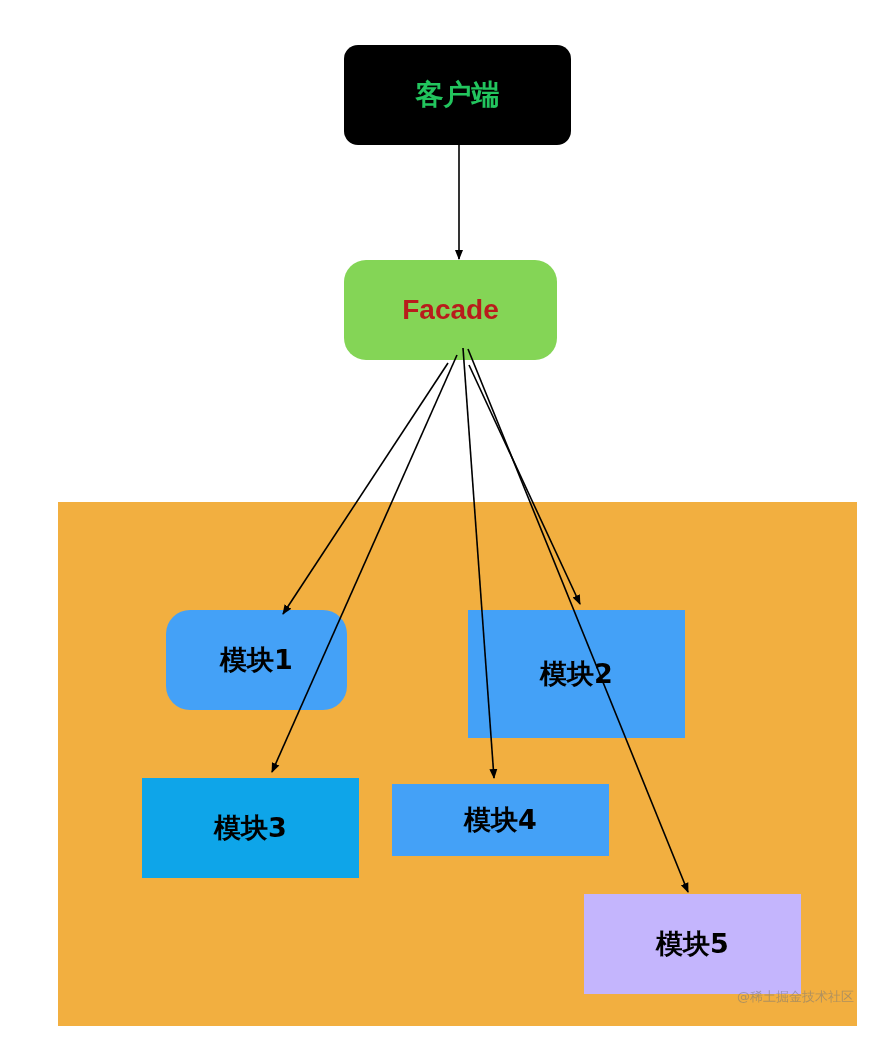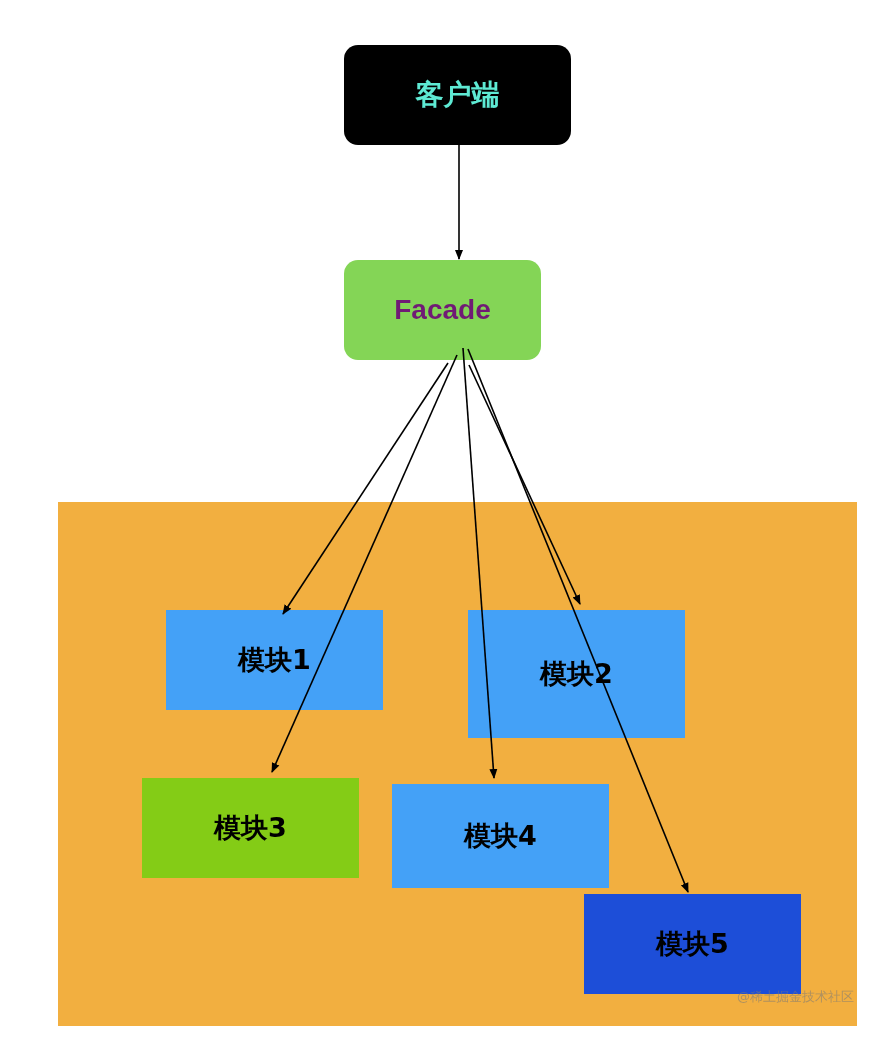--- a/index.html
+++ b/index.html
@@ -1,29 +1,29 @@
 <!DOCTYPE html>
 <html><head>
 <meta charset="utf-8">
 <style>
   html, body { margin:0; padding:0; background:#ffffff; }
   body { width:880px; height:1038px; position:relative; overflow:hidden;
          font-family:"DejaVu Sans","Liberation Sans",sans-serif; }
   .node { position:absolute; display:flex; align-items:center; justify-content:center;
           font-weight:bold; box-sizing:border-box; }
-  #client { left:344px; top:45px; width:227px; height:100px; background:#000; color:#5eead4;
+  #client { left:344px; top:45px; width:227px; height:100px; background:#000; color:#22c55e;
             border-radius:14px; font-size:28px; }
-  #facade { left:344px; top:260px; width:197px; height:100px; background:#84d556; color:#701a75;
-            border-radius:14px; font-size:28px; font-family:"Liberation Sans",sans-serif; }
+  #facade { left:344px; top:260px; width:213px; height:100px; background:#84d556; color:#b91c1c;
+            border-radius:22px; font-size:28px; font-family:"Liberation Sans",sans-serif; }
   #subsystem { position:absolute; left:58px; top:502px; width:799px; height:524px; background:#f2af40; }
   .module { background:#44a1f7; color:#000; font-size:27px; }
-  #m1 { left:166px; top:610px; width:217px; height:100px; }
+  #m1 { left:166px; top:610px; width:181px; height:100px;border-radius:24px; }
   #m2 { left:468px; top:610px; width:217px; height:128px; }
   #m3 { left:142px; top:778px; width:217px; height:100px; }
-  #m4 { left:392px; top:784px; width:217px; height:104px; }
+  #m4 { left:392px; top:784px; width:217px; height:72px; }
   #m5 { left:584px; top:894px; width:217px; height:100px; }
   #arrows { position:absolute; left:0; top:0; width:880px; height:1038px; pointer-events:none; }
   #watermark { position:absolute; right:26px; top:988px; font-size:13px; color:rgba(120,120,120,0.55); }
 </style>
 </head>
 <body>
 
 <div id="subsystem" style="background: rgb(242, 175, 64);"></div>
 
 <div id="client" class="node" style="background: rgb(0, 0, 0);">
@@ -33,27 +33,27 @@
 <div id="facade" class="node" style="background: rgb(132, 213, 86);">
   <span>Facade</span>
 </div>
 
 <div id="m1" class="node module" style="background: rgb(68, 161, 247);">
   <span>模块1</span>
 </div>
 <div id="m2" class="node module" style="background: rgb(68, 161, 247);">
   <span>模块2</span>
 </div>
-<div id="m3" class="node module" style="background: #84cc16;">
+<div id="m3" class="node module" style="background: #0ea5e9;">
   <span>模块3</span>
 </div>
 <div id="m4" class="node module" style="background: rgb(68, 161, 247);">
   <span>模块4</span>
 </div>
-<div id="m5" class="node module" style="background: #1d4ed8; text-align: center;">
+<div id="m5" class="node module" style="background: #c4b5fd; text-align: center;">
   <span>模块5</span>
 </div>
 
 <svg id="arrows" viewBox="0 0 880 1038">
   <defs>
     <marker id="ah" markerWidth="10" markerHeight="10" refX="9" refY="5" orient="auto" markerUnits="userSpaceOnUse">
       <path d="M0,1 L10,5 L0,9 Z" fill="#000"></path>
     </marker>
   </defs>
   <line x1="459" y1="145" x2="459" y2="259" stroke="#000" stroke-width="1.6" marker-end="url(#ah)"></line>

